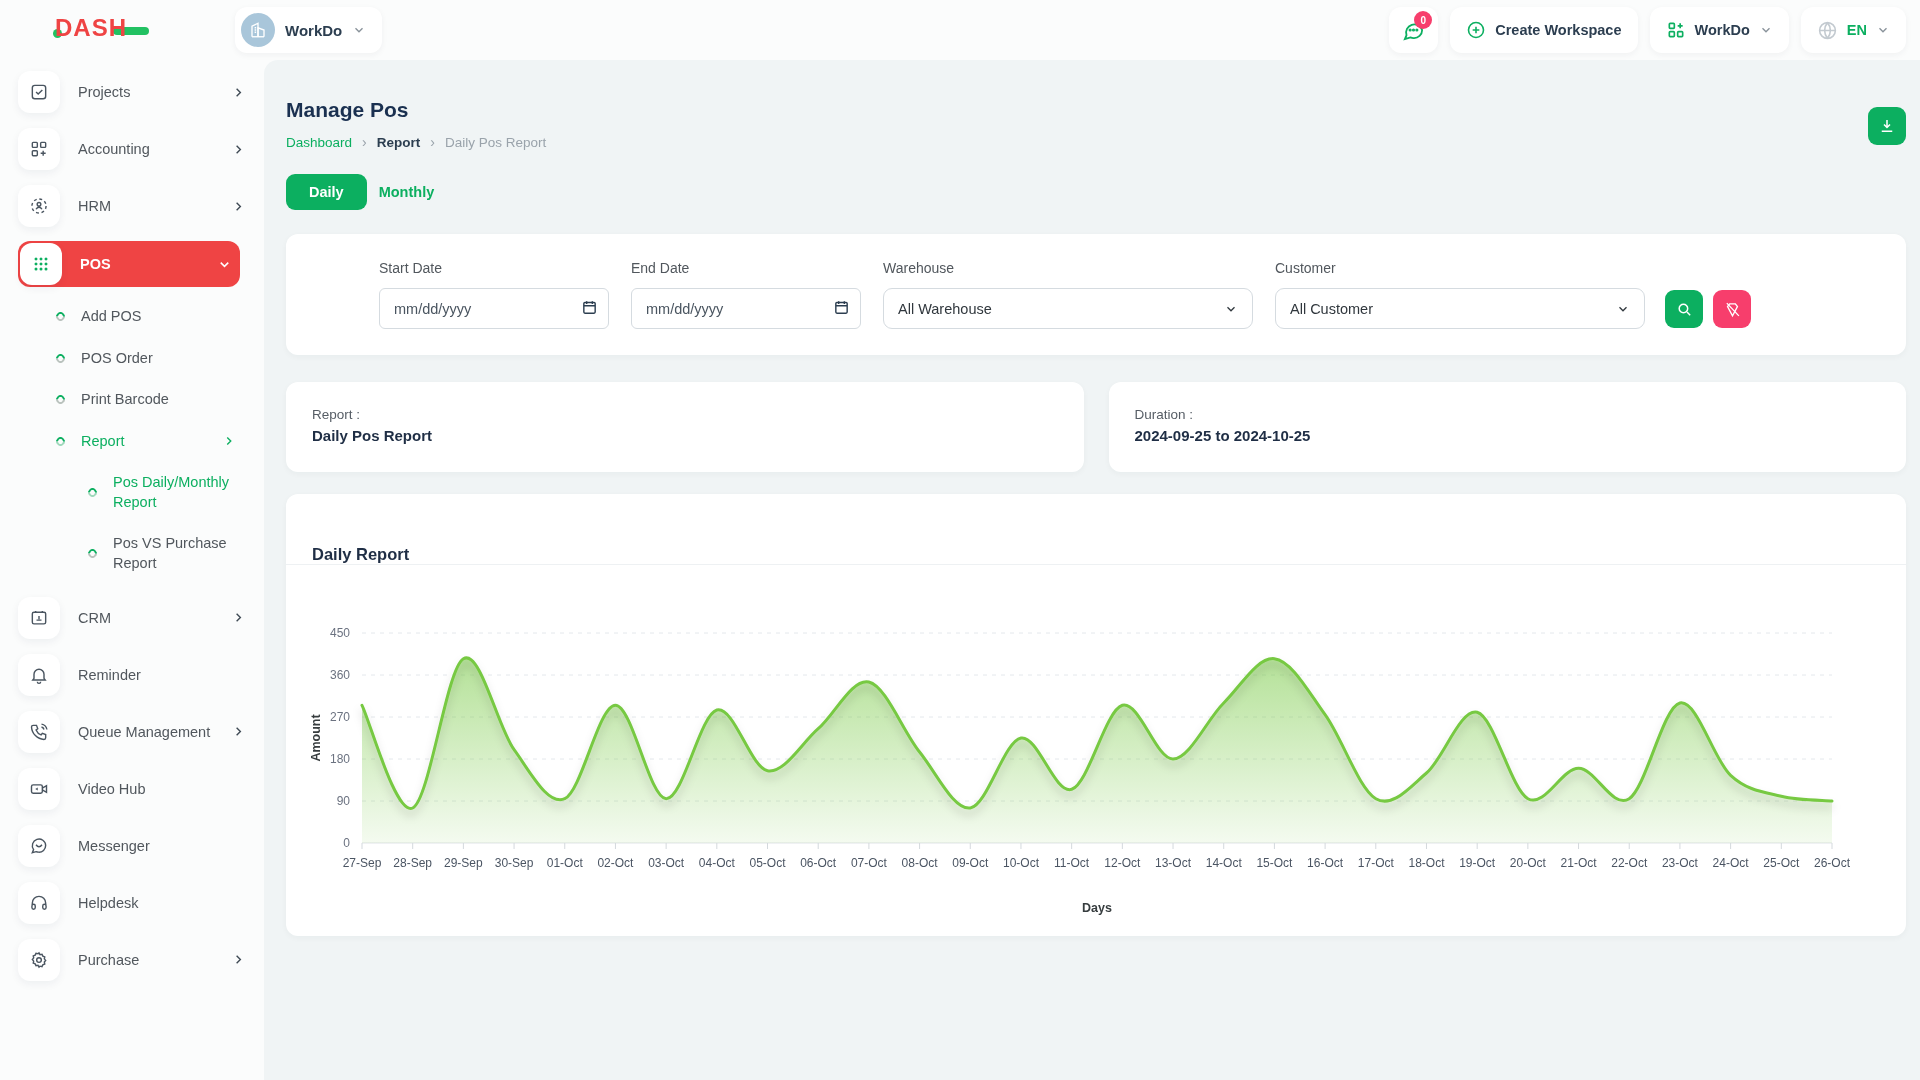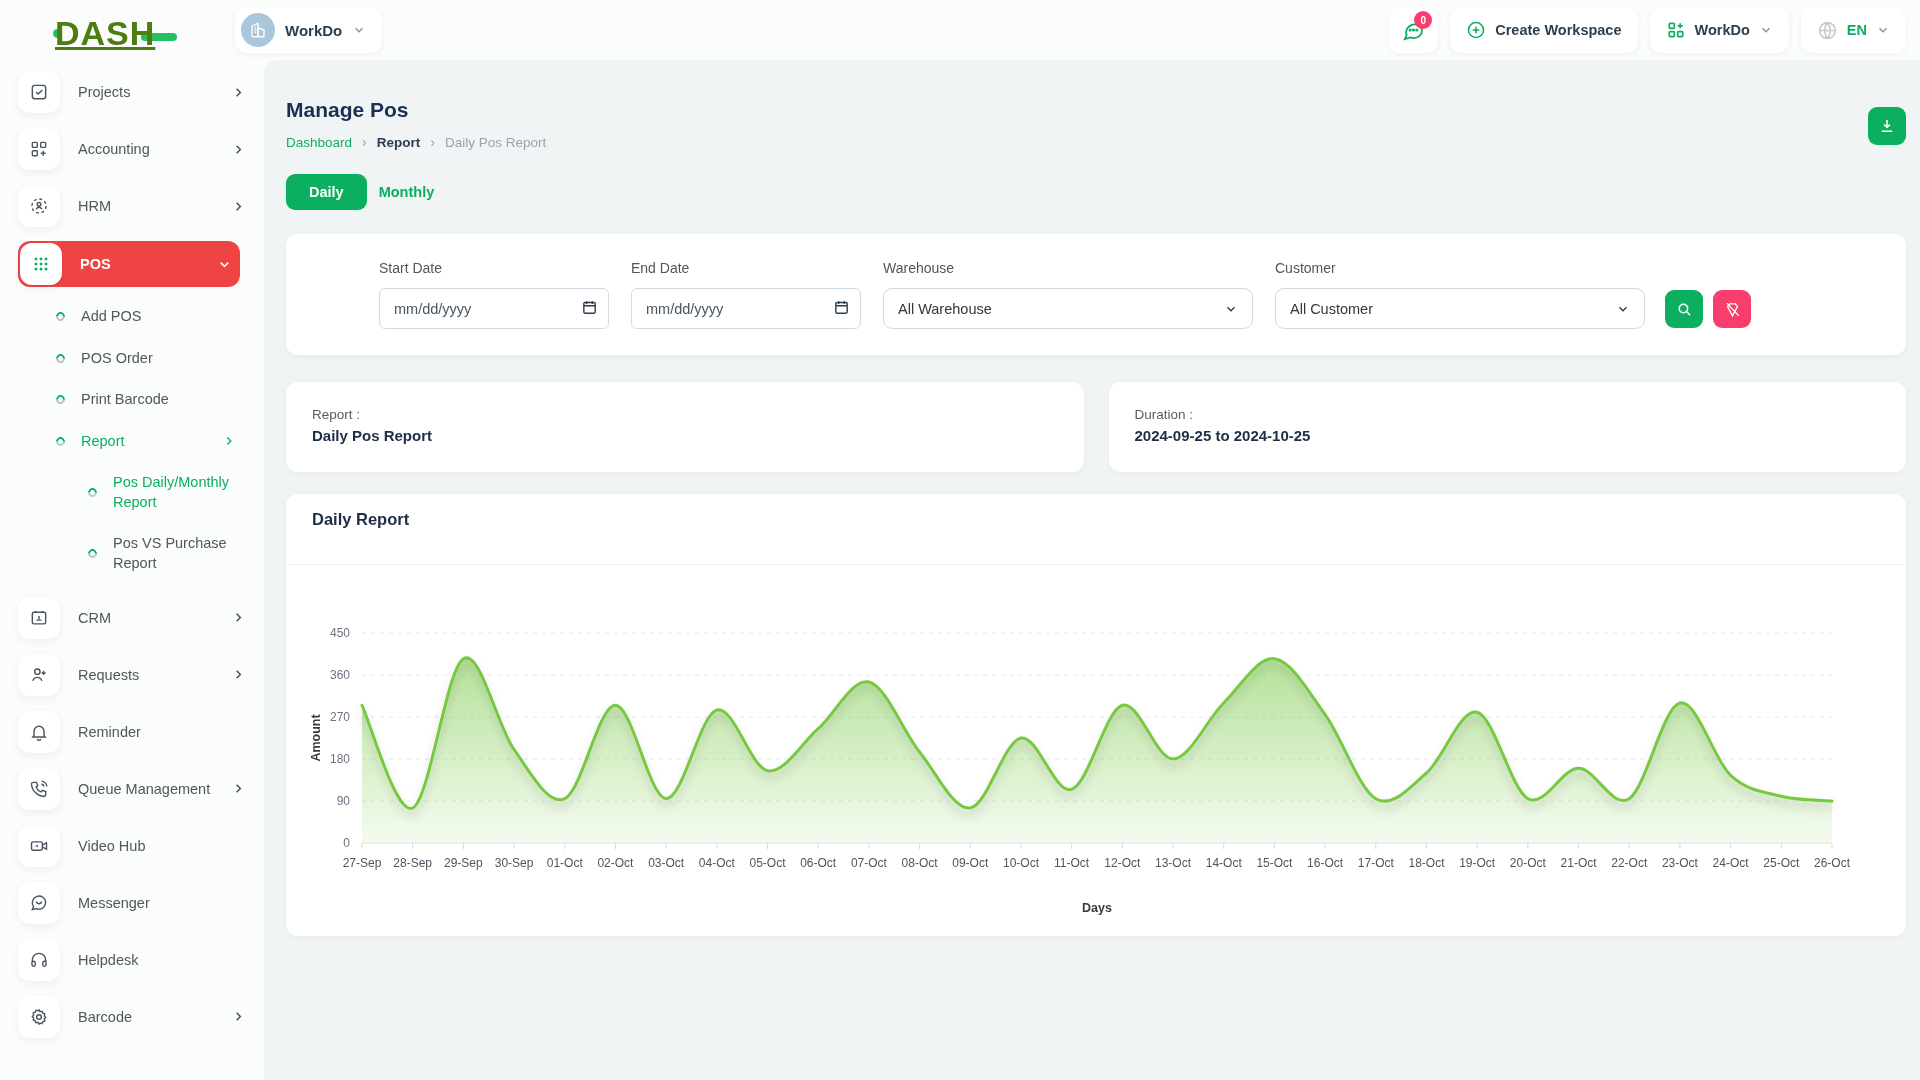--- a/index.html
+++ b/index.html
@@ -4,21 +4,21 @@
 <style>
   * { margin:0; padding:0; box-sizing:border-box; }
   html,body { width:1920px; height:1080px; overflow:hidden;
     font-family:"Liberation Sans", "DejaVu Sans", sans-serif;
     background:#fbfcfc; color:#51575d; }
 
   
   .header { position:absolute; top:0; left:0; width:1920px; height:60px;
     display:flex; align-items:center; background:#fbfcfc; z-index:5; }
   .logo { position:absolute; left:55px; top:14px; display:flex; align-items:center; }
-  .logo-text { font-size:34px; font-weight:800; letter-spacing:1px; color:#4d7c0f; position:relative;text-decoration:underline; }
+  .logo-text { font-size:24px; font-weight:800; letter-spacing:1px; color:#ef4444; position:relative; }
   .logo-dot { width:9px; height:9px; border-radius:50%; background:#22c162; position:absolute; left:-2px; top:15px; }
   .logo-bar { width:36px; height:8px; border-radius:4px; background:#22c162; margin-left:-14px; margin-top:6px; }
   .ws-pill { position:absolute; left:235px; top:7px; height:46px; background:#fff; border-radius:12px;
     box-shadow:0 2px 6px rgba(30,40,60,.05); display:flex; align-items:center; padding:0 16px 0 6px; gap:10px; cursor:pointer;}
   .ws-avatar { width:34px; height:34px; border-radius:50%; background:#a9c6da; display:flex; align-items:center; justify-content:center; }
   .ws-name { font-size:15px; font-weight:600; color:#2c3e50; }
   .hdr-right { position:absolute; right:14px; top:7px; display:flex; gap:12px; align-items:center; }
   .hdr-pill { height:46px; background:#fff; border-radius:12px; box-shadow:0 2px 6px rgba(30,40,60,.05);
     display:flex; align-items:center; padding:0 16px; gap:9px; cursor:pointer; position:relative; }
   .hdr-pill .lbl { font-size:14.5px; font-weight:600; color:#2c3e50; }
@@ -77,21 +77,21 @@
   .btn-row { display:flex; gap:10px; align-items:flex-end; padding-bottom:1px; margin-left:-2px; }
   .search-btn { background:#0caf60; }
   .reset-btn { background:#f73e6c; }
 
   .info-row { display:grid; grid-template-columns:1fr 1fr; gap:25px; margin-top:27px; }
   .info-card { height:90px; padding:25px 26px; }
   .info-label { font-size:13.5px; color:#565d65; }
   .info-value { font-size:15px; font-weight:700; color:#1f2e45; margin-top:5px; }
 
   .chart-card { margin-top:22px; height:442px; }
-  .chart-head { height:71px; border-bottom:1px solid #eef1f3; display:flex; align-items:flex-start; padding:16px 26px; }
+  .chart-head { height:71px; border-bottom:1px solid #eef1f3; display:flex; align-items:flex-end; padding:0 26px; }
   .chart-title { font-size:16.5px; font-weight:700; color:#1f2e45; }
   .chart-body { padding:8px 40px 0 18px; }
   svg text { font-family:"Liberation Sans", sans-serif; }
 </style>
 </head>
 <body>
 
 <div class="header">
   <div class="logo">
     <span class="logo-dot"></span>
@@ -269,35 +269,20 @@
         </svg>
     </span>
     <span class="side-label">CRM</span>
     <span class="side-chev">
         <svg width="15" height="15" viewBox="0 0 24 24" fill="none" stroke="#3f4a54" stroke-width="2.2">
           <polyline points="9 6 15 12 9 18"></polyline>
         </svg>
       </span>
   </div>
 
-  <div class="side-item">
-    <span class="tile">
-      <svg width="20" height="20" viewBox="0 0 24 24" fill="none" stroke="#4a5560" stroke-width="1.7">
-          <circle cx="10" cy="8" r="3.2"></circle>
-          <path d="M4.5 19c.9-2.8 2.9-4.2 5.5-4.2s4.6 1.4 5.5 4.2"></path>
-          <path d="M17.5 7v5M15 9.5h5"></path>
-        </svg>
-    </span>
-    <span class="side-label">Requests</span>
-    <span class="side-chev">
-        <svg width="15" height="15" viewBox="0 0 24 24" fill="none" stroke="#3f4a54" stroke-width="2.2">
-          <polyline points="9 6 15 12 9 18"></polyline>
-        </svg>
-      </span>
-  </div>
 
   <div class="side-item">
     <span class="tile">
       <svg width="20" height="20" viewBox="0 0 24 24" fill="none" stroke="#4a5560" stroke-width="1.7">
           <path d="M6 16v-5a6 6 0 0 1 12 0v5l1.5 2h-15z"></path>
           <path d="M10 20a2 2 0 0 0 4 0"></path>
         </svg>
     </span>
     <span class="side-label">Reminder</span>
   </div>
@@ -349,21 +334,21 @@
     <span class="side-label">Helpdesk</span>
   </div>
 
   <div class="side-item">
     <span class="tile">
       <svg width="20" height="20" viewBox="0 0 24 24" fill="none" stroke="#4a5560" stroke-width="1.7">
           <circle cx="12" cy="12" r="2.8"></circle>
           <path d="M12 3.5l1.2 2.1 2.4-.5 1 2.2 2.3.9-.5 2.4 1.6 1.9-1.6 1.9.5 2.4-2.3.9-1 2.2-2.4-.5L12 20.5l-1.2-2.2-2.4.5-1-2.2-2.3-.9.5-2.4L4 11.4l1.6-1.9-.5-2.4 2.3-.9 1-2.2 2.4.5z"></path>
         </svg>
     </span>
-    <span class="side-label">Barcode</span>
+    <span class="side-label">Purchase</span>
     <span class="side-chev">
         <svg width="15" height="15" viewBox="0 0 24 24" fill="none" stroke="#3f4a54" stroke-width="2.2">
           <polyline points="9 6 15 12 9 18"></polyline>
         </svg>
       </span>
   </div>
 </div>
 
 <div class="main">
   <div class="page-title">Manage Pos</div>

